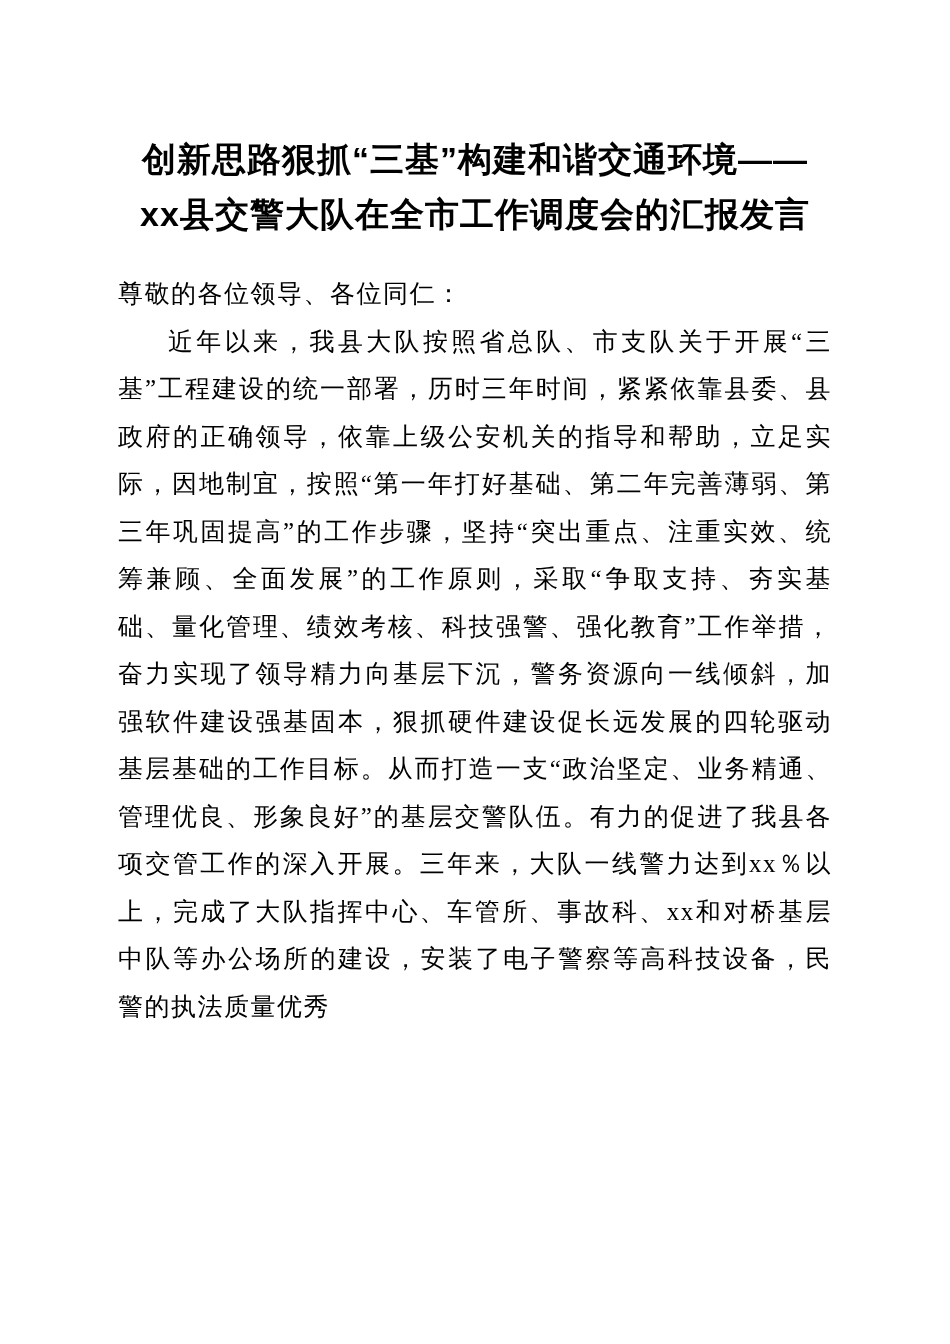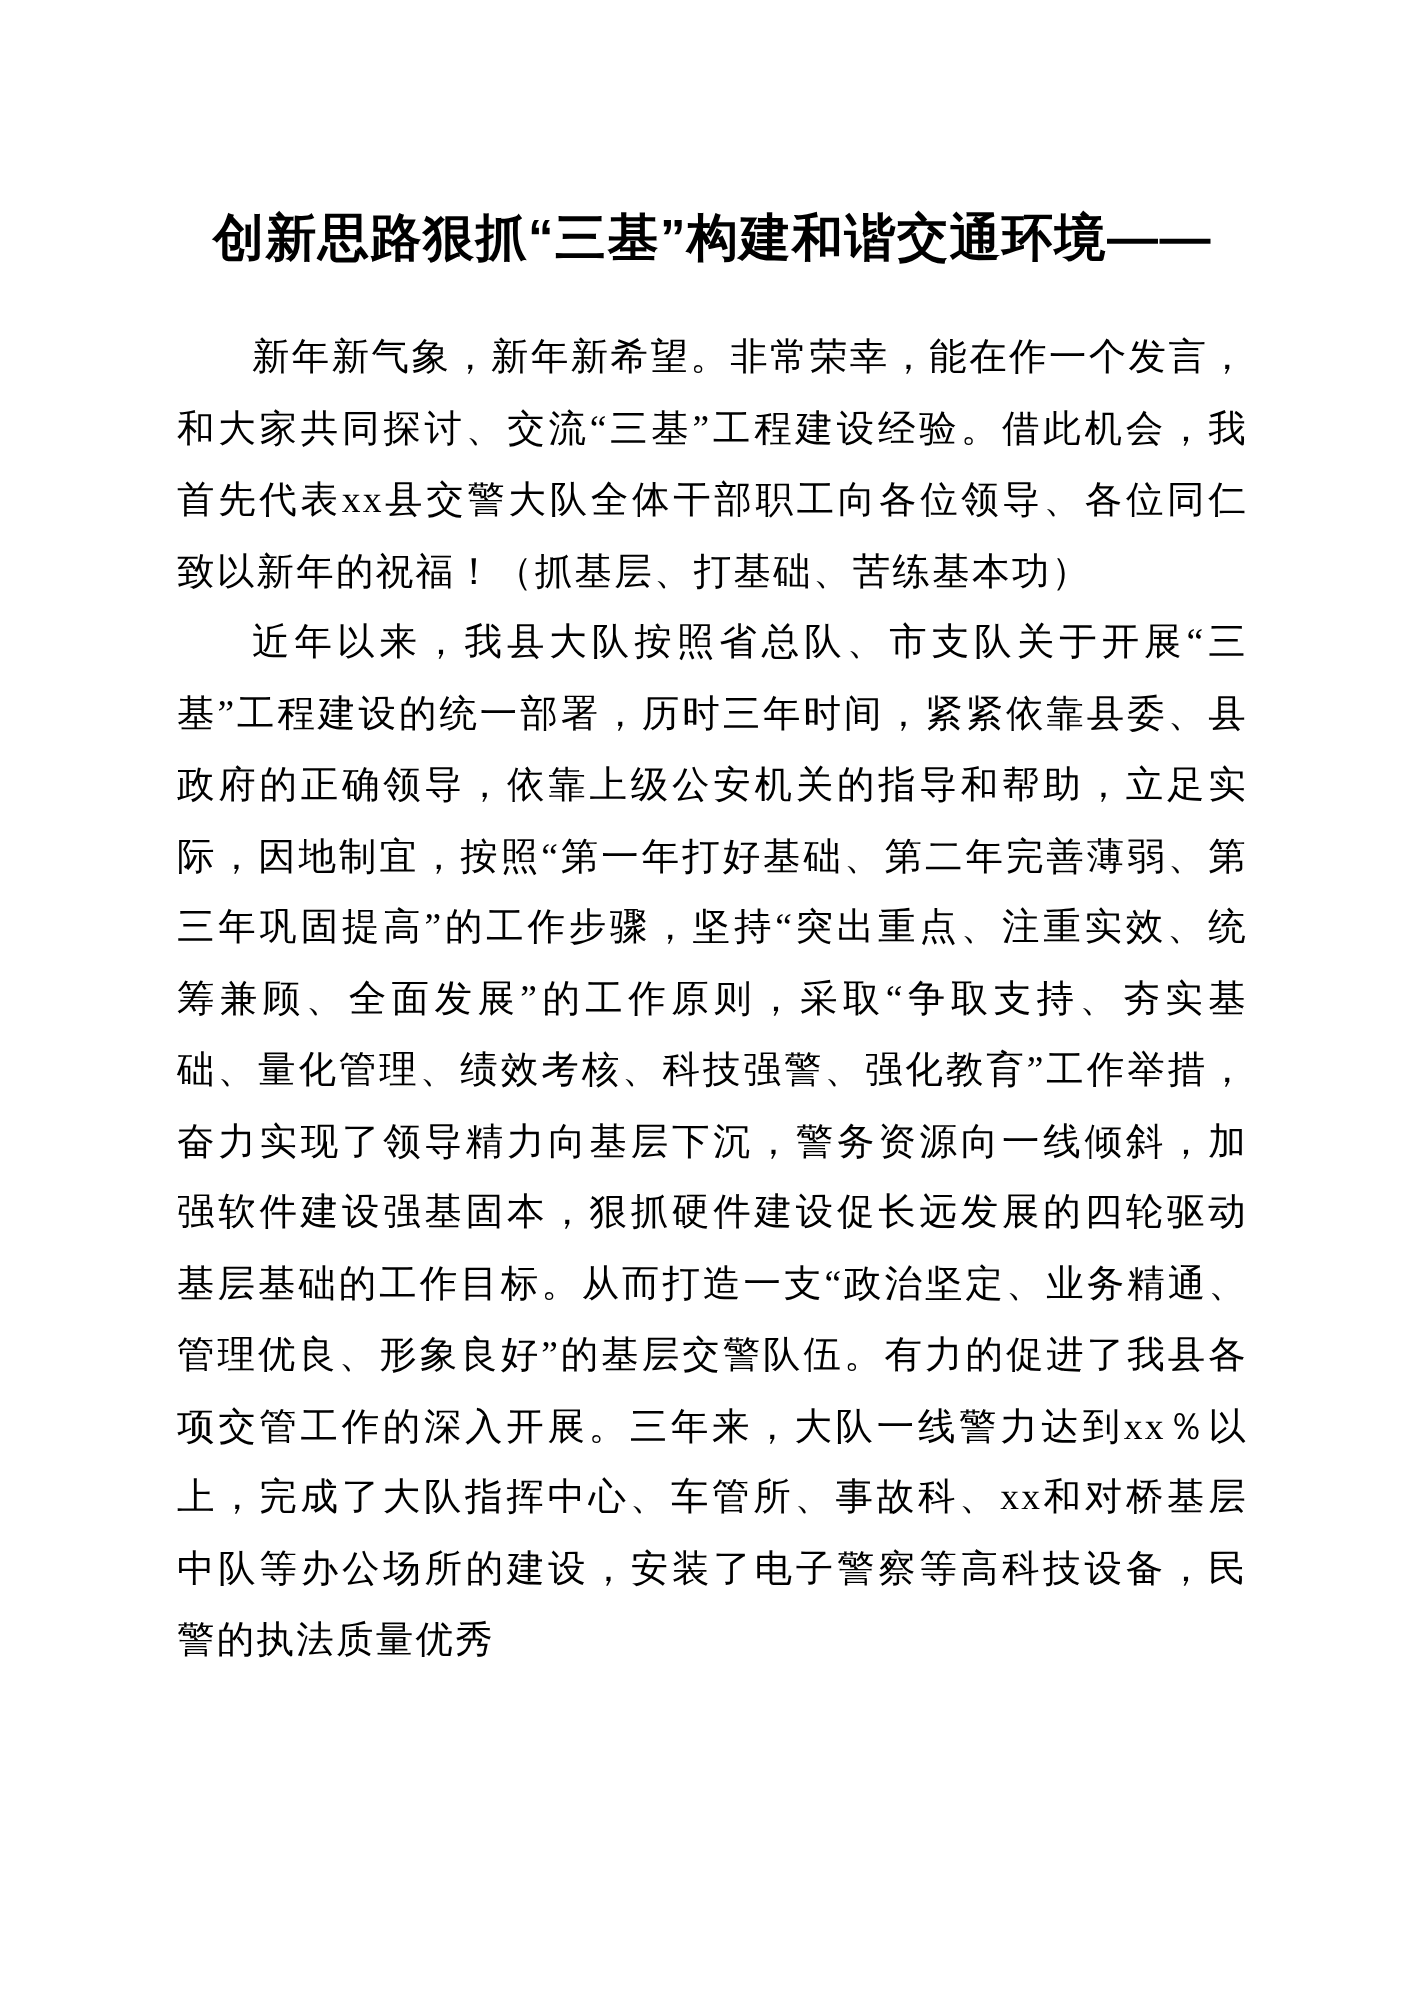--- a/index.html
+++ b/index.html
@@ -44,19 +44,20 @@
   .doc-body p.indent {
     text-indent: 2em;
   }
 </style>
 </head>
 <body>
 
 <div class="page">
   <h1 class="doc-title">
     <span class="title-line">创新思路狠抓“三基”构建和谐交通环境——</span>
+    <span class="title-line">xx县交警大队在全市工作调度会的汇报发言</span>
   </h1>
 
   <div class="doc-body">
-    <p class="indent">新年新气象，新年新希望。非常荣幸，能在作一个发言，和大家共同探讨、交流“三基”工程建设经验。借此机会，我首先代表xx县交警大队全体干部职工向各位领导、各位同仁致以新年的祝福！（抓基层、打基础、苦练基本功）</p>
+    <p>尊敬的各位领导、各位同仁：</p>
     <p class="indent">近年以来，我县大队按照省总队、市支队关于开展“三基”工程建设的统一部署，历时三年时间，紧紧依靠县委、县政府的正确领导，依靠上级公安机关的指导和帮助，立足实际，因地制宜，按照“第一年打好基础、第二年完善薄弱、第三年巩固提高”的工作步骤，坚持“突出重点、注重实效、统筹兼顾、全面发展”的工作原则，采取“争取支持、夯实基础、量化管理、绩效考核、科技强警、强化教育”工作举措，奋力实现了领导精力向基层下沉，警务资源向一线倾斜，加强软件建设强基固本，狠抓硬件建设促长远发展的四轮驱动基层基础的工作目标。从而打造一支“政治坚定、业务精通、管理优良、形象良好”的基层交警队伍。有力的促进了我县各项交管工作的深入开展。三年来，大队一线警力达到xx％以上，完成了大队指挥中心、车管所、事故科、xx和对桥基层中队等办公场所的建设，安装了电子警察等高科技设备，民警的执法质量优秀</p>
   </div>
 </div>
 
 </body></html>

